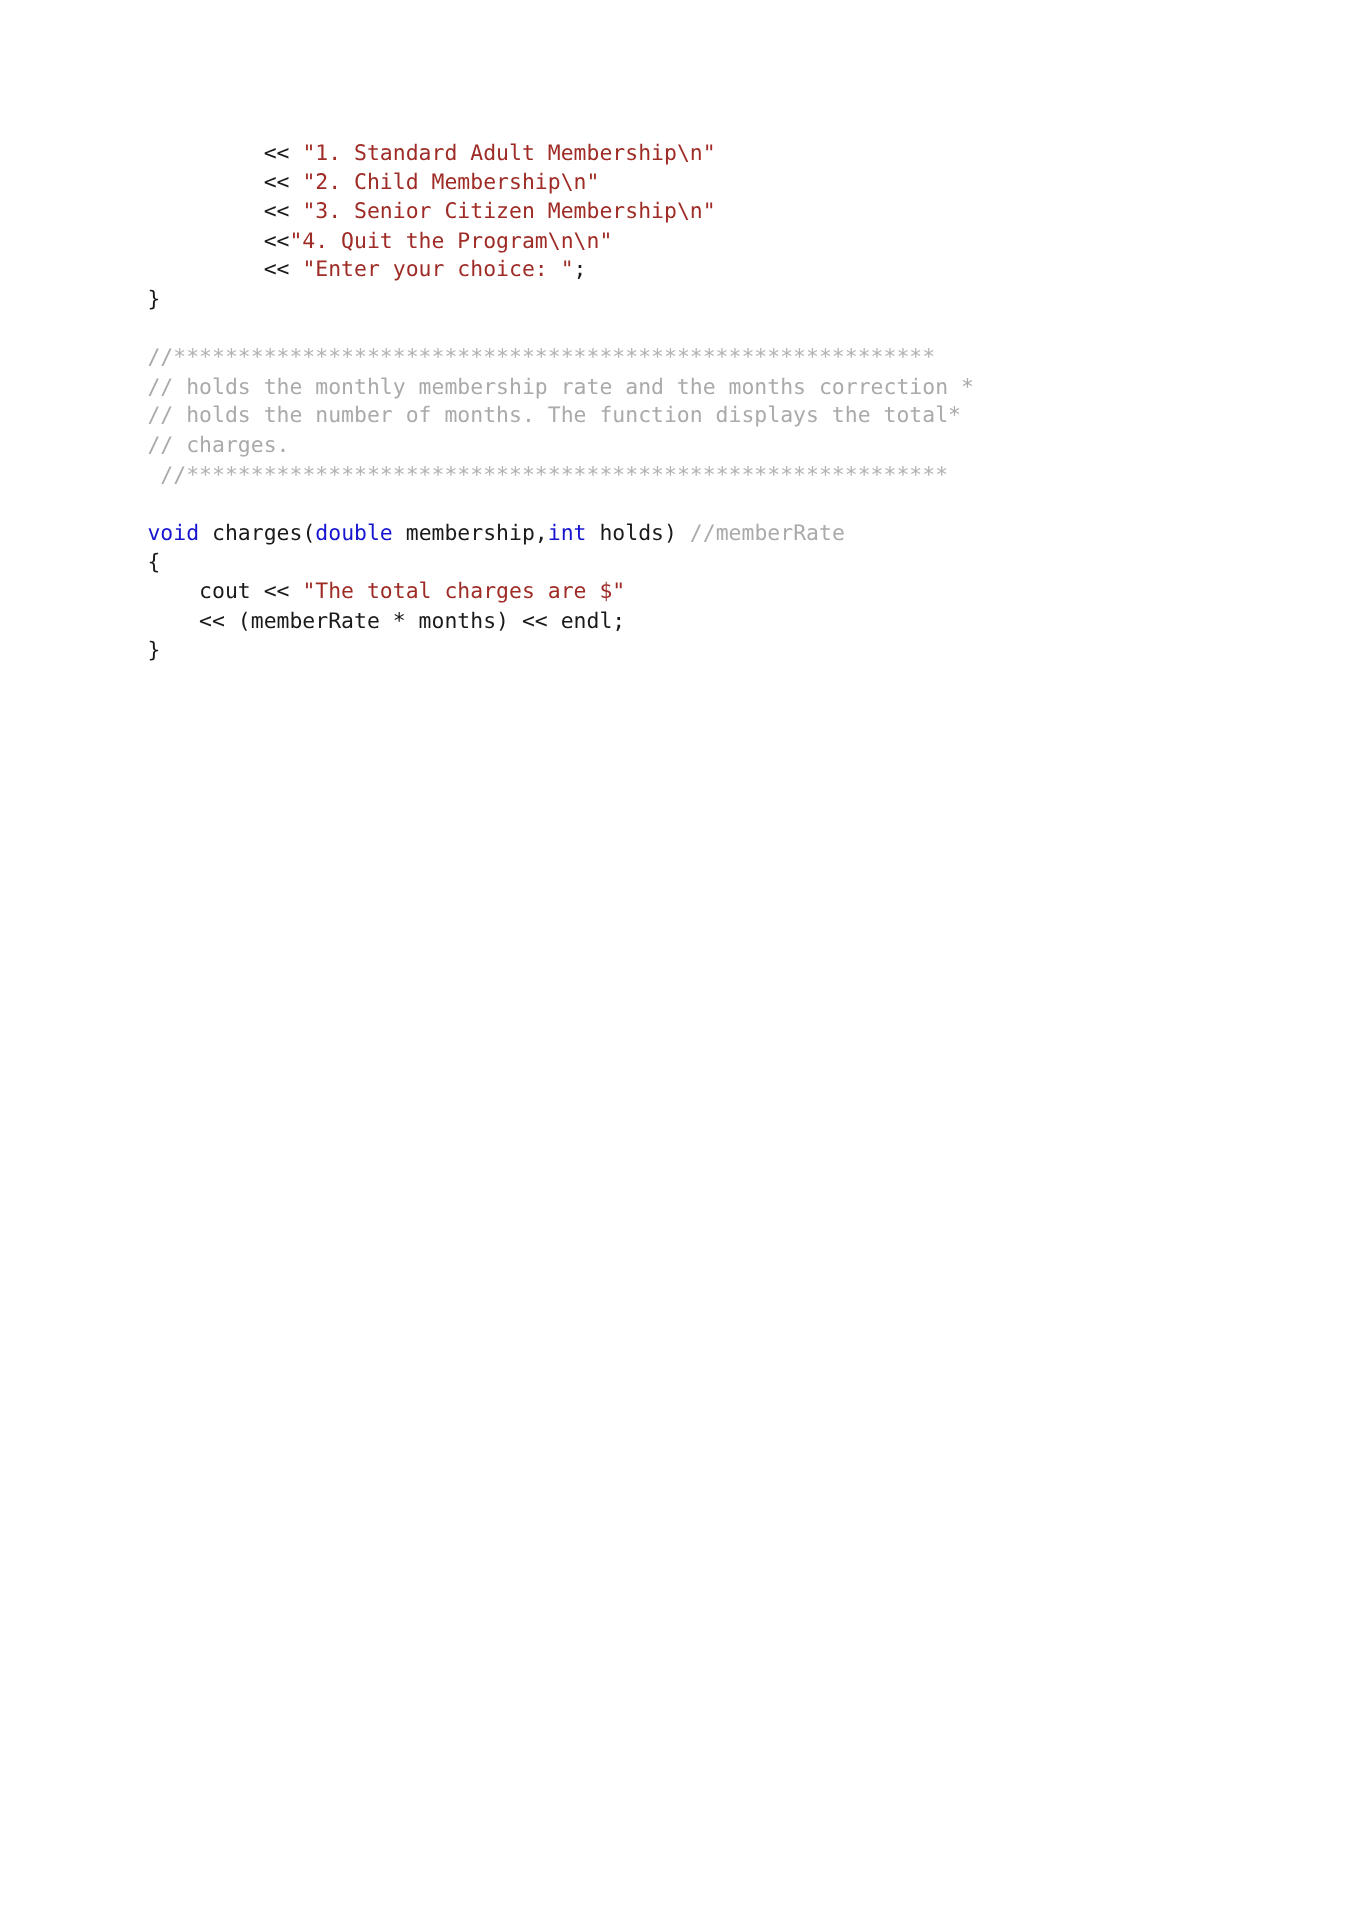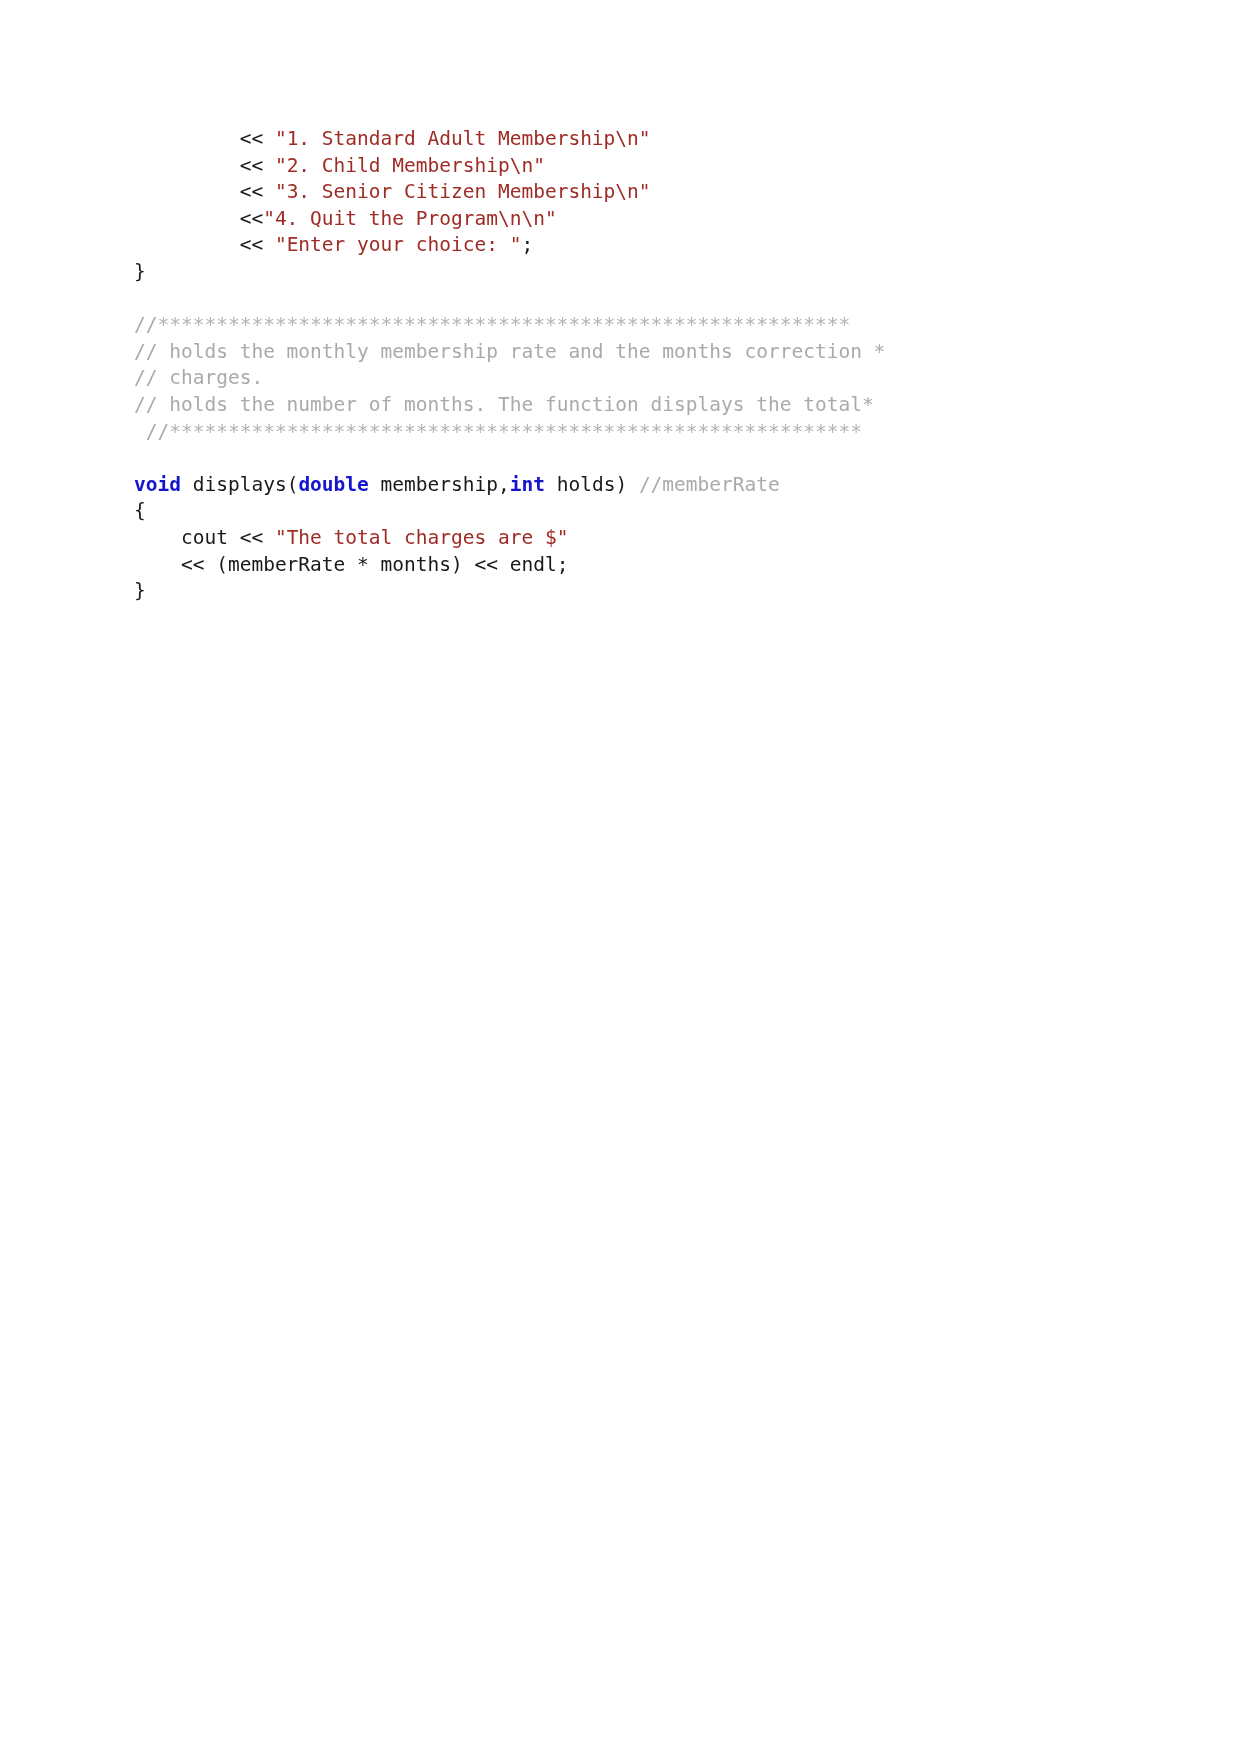--- a/index.html
+++ b/index.html
@@ -32,41 +32,41 @@
     line-height: 26.6px;
     white-space: pre;
     color: #1a1a1a;
     letter-spacing: 0px;
   }
   .code-line.blank {
     color: transparent;
   }
   .tok-plain   { color: #1a1a1a; }
   .tok-string  { color: #9e2b25; }
-  .tok-keyword { color: #1515d0; font-weight: bold; }
+  .tok-keyword { color: #1515d0; }
   .tok-comment { color: #aaaaaa; }
   .tok-stars   { color: #b3b3b3; }
 </style>
 </head>
 <body>
 
 <div id="page">
   <div id="code-listing">
       <div class="code-line"><span class="tok-plain">         &lt;&lt; </span><span class="tok-string">"1. Standard Adult Membership\n"</span></div>
       <div class="code-line"><span class="tok-plain">         &lt;&lt; </span><span class="tok-string">"2. Child Membership\n"</span></div>
       <div class="code-line"><span class="tok-plain">         &lt;&lt; </span><span class="tok-string">"3. Senior Citizen Membership\n"</span></div>
       <div class="code-line"><span class="tok-plain">         &lt;&lt;</span><span class="tok-string">"4. Quit the Program\n\n"</span></div>
       <div class="code-line"><span class="tok-plain">         &lt;&lt; </span><span class="tok-string">"Enter your choice: "</span><span class="tok-plain">;</span></div>
       <div class="code-line"><span class="tok-plain">}</span></div>
       <div class="code-line blank">&nbsp;</div>
       <div class="code-line"><span class="tok-comment">//</span><span class="tok-stars">***********************************************************</span></div>
       <div class="code-line"><span class="tok-comment">// holds the monthly membership rate and the months correction *</span></div>
+      <div class="code-line"><span class="tok-comment">// holds the number of months. The function displays the total*</span></div>
       <div class="code-line"><span class="tok-comment">// charges.</span></div>
-      <div class="code-line"><span class="tok-comment">// holds the number of months. The function displays the total*</span></div>
       <div class="code-line"><span class="tok-comment"> //</span><span class="tok-stars">***********************************************************</span></div>
       <div class="code-line blank">&nbsp;</div>
-      <div class="code-line"><span class="tok-keyword">void</span><span class="tok-plain"> displays(</span><span class="tok-keyword">double</span><span class="tok-plain"> membership,</span><span class="tok-keyword">int</span><span class="tok-plain"> holds) </span><span class="tok-comment">//memberRate</span></div>
+      <div class="code-line"><span class="tok-keyword">void</span><span class="tok-plain"> charges(</span><span class="tok-keyword">double</span><span class="tok-plain"> membership,</span><span class="tok-keyword">int</span><span class="tok-plain"> holds) </span><span class="tok-comment">//memberRate</span></div>
       <div class="code-line"><span class="tok-plain">{</span></div>
       <div class="code-line"><span class="tok-plain">    cout &lt;&lt; </span><span class="tok-string">"The total charges are $"</span></div>
       <div class="code-line"><span class="tok-plain">    &lt;&lt; (memberRate * months) &lt;&lt; endl;</span></div>
       <div class="code-line"><span class="tok-plain">}</span></div>
     </div>
 </div>
 
 </body></html>

